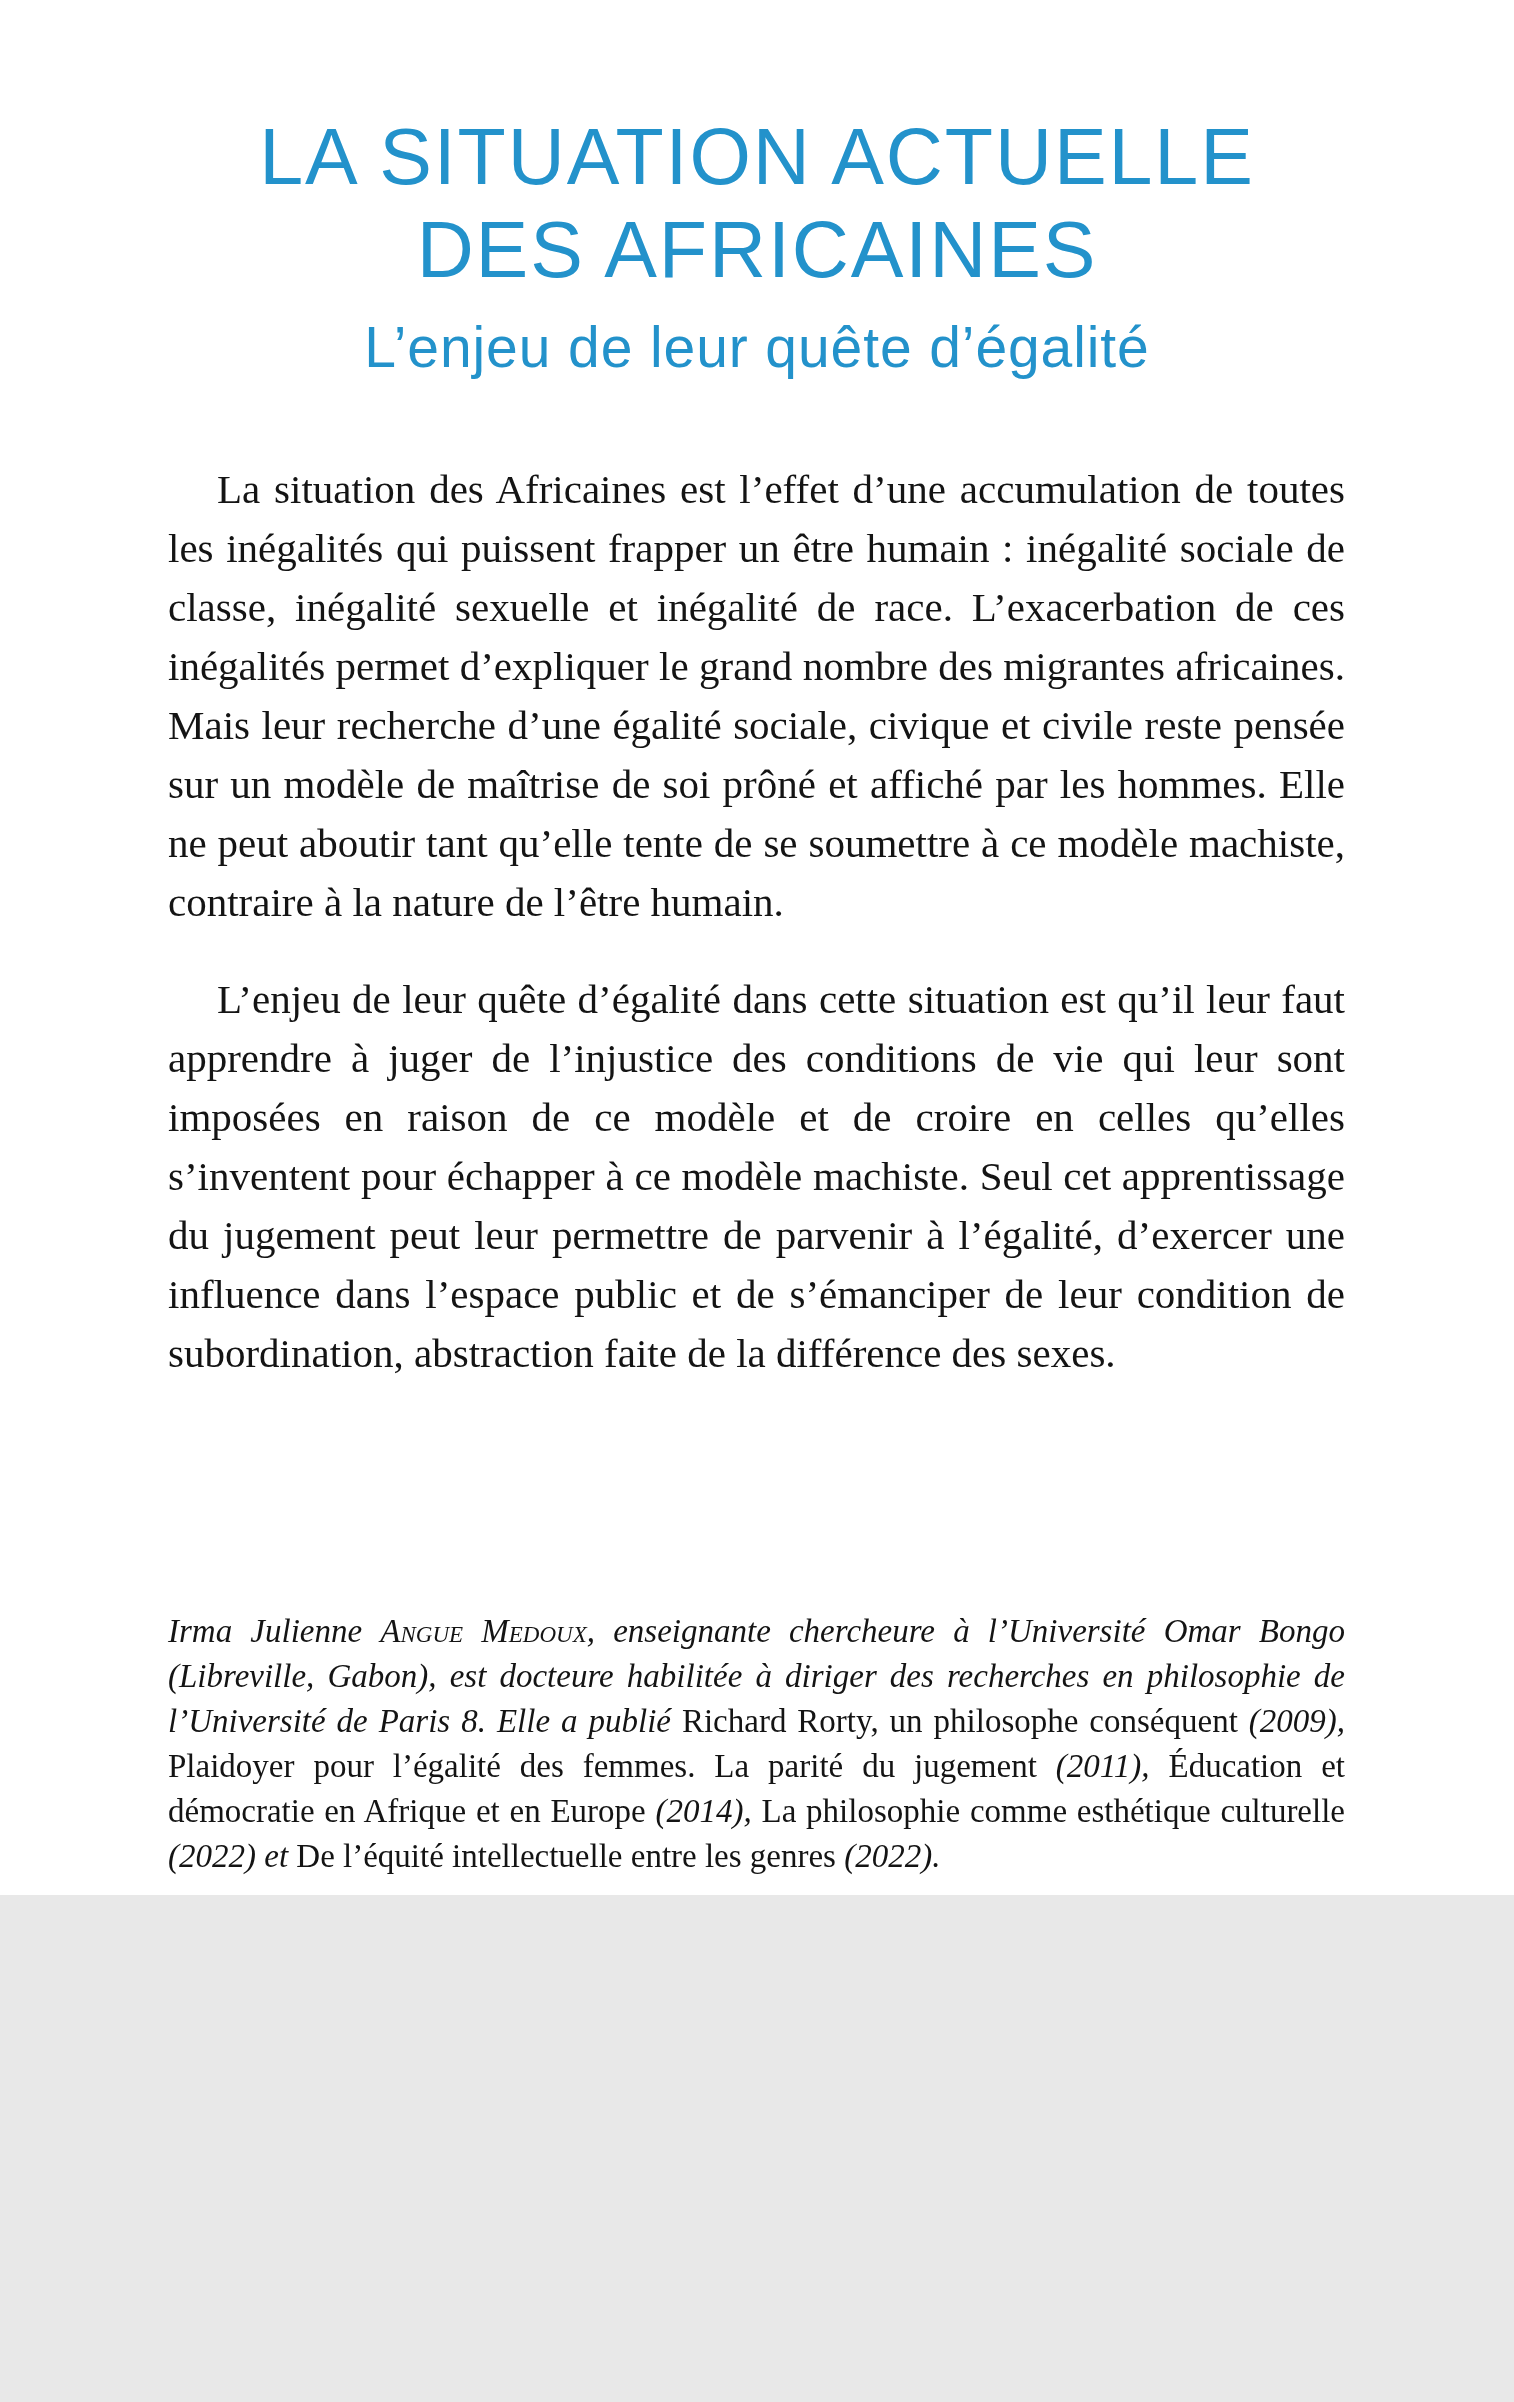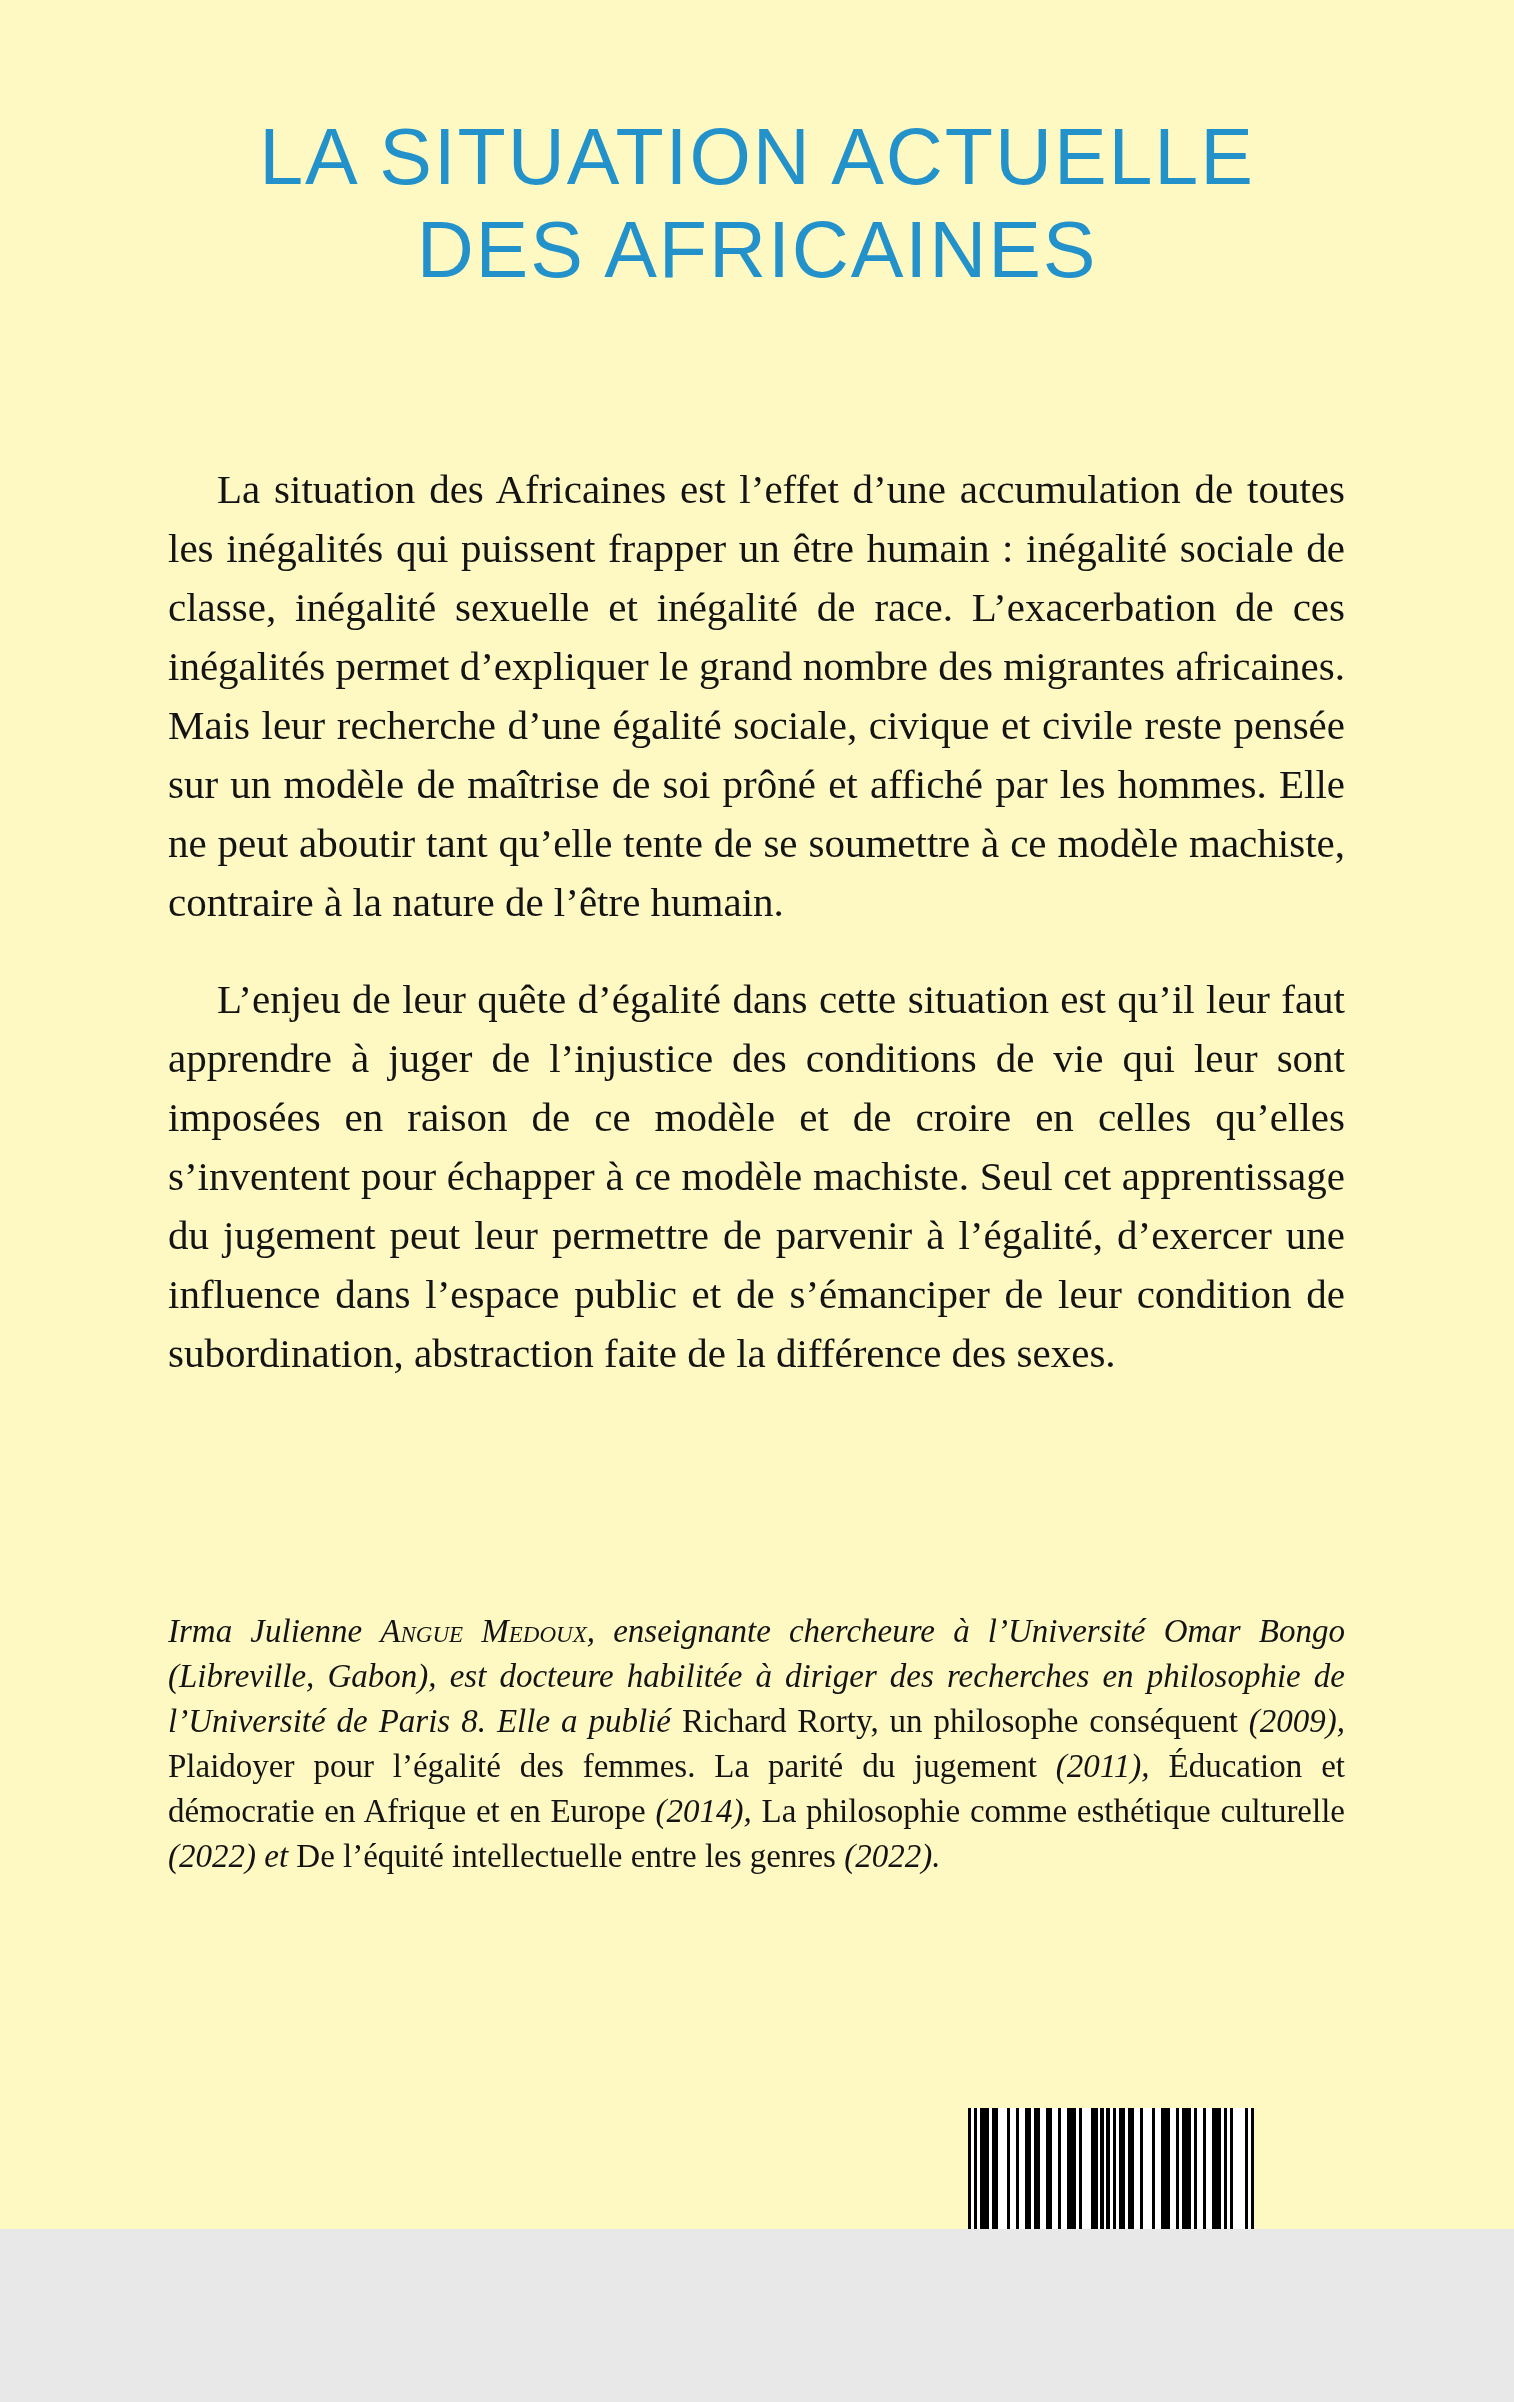--- a/index.html
+++ b/index.html
@@ -1,21 +1,21 @@
 <!DOCTYPE html>
 <html style="font-size:15px"><head>
 <meta charset="utf-8">
 <style>
   html, body { margin: 0; padding: 0; background: #e8e8e8; }
   .cover {
     position: relative;
     width: 1514px;
-    height: 2229px;
+    height: 1895px;
     margin: 0 auto;
-    background: #fef9c3;
+    background: #ffffff;
     overflow: hidden;
     font-family: "Liberation Serif", serif;
     color: #141414;
   }
 
   
   .title-block {
     position: absolute;
     left: 0;
     right: 0;
@@ -118,20 +118,21 @@
   .bn-g2 { left: 145px; width: 121px; text-align: center; background: #ffffff; letter-spacing: 1.9px; }
 </style>
 </head>
 <body>
 
 <div class="cover">
 
   <div class="title-block" style="color: rgb(35, 146, 203);">
     <div class="title-line">LA SITUATION ACTUELLE</div>
     <div class="title-line">DES AFRICAINES</div>
+    <div class="subtitle">L’enjeu de leur quête d’égalité</div>
   </div>
 
   <div class="synopsis">
     <p>La situation des Africaines est l’effet d’une accumulation de toutes les inégalités qui puissent frapper un être humain : inégalité sociale de classe, inégalité sexuelle et inégalité de race. L’exacerbation de ces inégalités permet d’expliquer le grand nombre des migrantes africaines. Mais leur recherche d’une égalité sociale, civique et civile reste pensée sur un modèle de maîtrise de soi prôné et affiché par les hommes. Elle ne peut aboutir tant qu’elle tente de se soumettre à ce modèle machiste, contraire à la nature de l’être humain.</p>
     <p>L’enjeu de leur quête d’égalité dans cette situation est qu’il leur faut apprendre à juger de l’injustice des conditions de vie qui leur sont imposées en raison de ce modèle et de croire en celles qu’elles s’inventent pour échapper à ce modèle machiste. Seul cet apprentissage du jugement peut leur permettre de parvenir à l’égalité, d’exercer une influence dans l’espace public et de s’émanciper de leur condition de subordination, abstraction faite de la différence des sexes.</p>
   </div>
 
   <div class="bio"><span class="run-italic">Irma Julienne </span><span class="run-italic-smallcaps">Angue Medoux</span><span class="run-italic">, enseignante chercheure à l’Université Omar Bongo (Libreville, Gabon), est docteure habilitée à diriger des recherches en philosophie de l’Université de Paris 8. Elle a publié </span><span class="run-roman">Richard Rorty, un philosophe conséquent </span><span class="run-italic">(2009), </span><span class="run-roman">Plaidoyer pour l’égalité des femmes. La parité du jugement </span><span class="run-italic">(2011), </span><span class="run-roman">Éducation et démocratie en Afrique et en Europe </span><span class="run-italic">(2014), </span><span class="run-roman">La philosophie comme esthétique culturelle </span><span class="run-italic">(2022) et </span><span class="run-roman">De l’équité intellectuelle entre les genres </span><span class="run-italic">(2022).</span></div>
 
   <div class="price">18 €</div>

